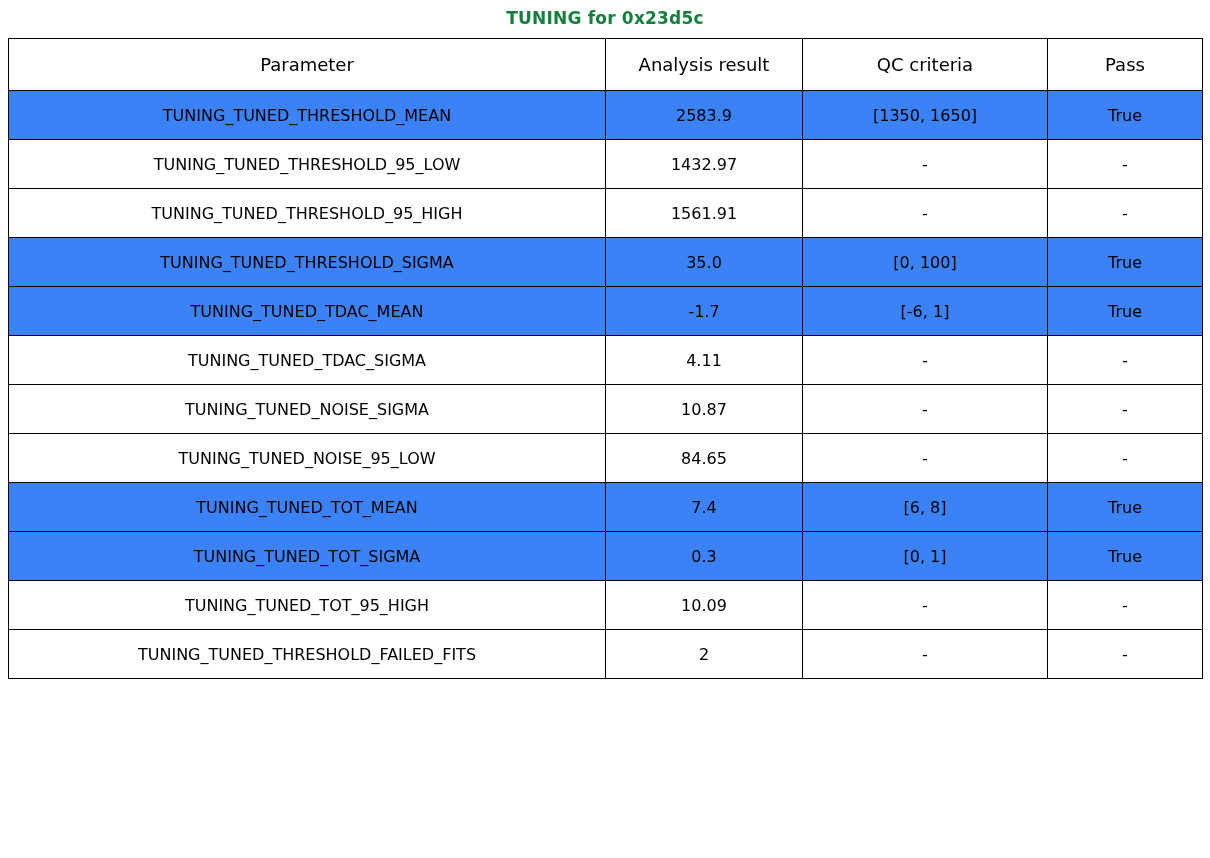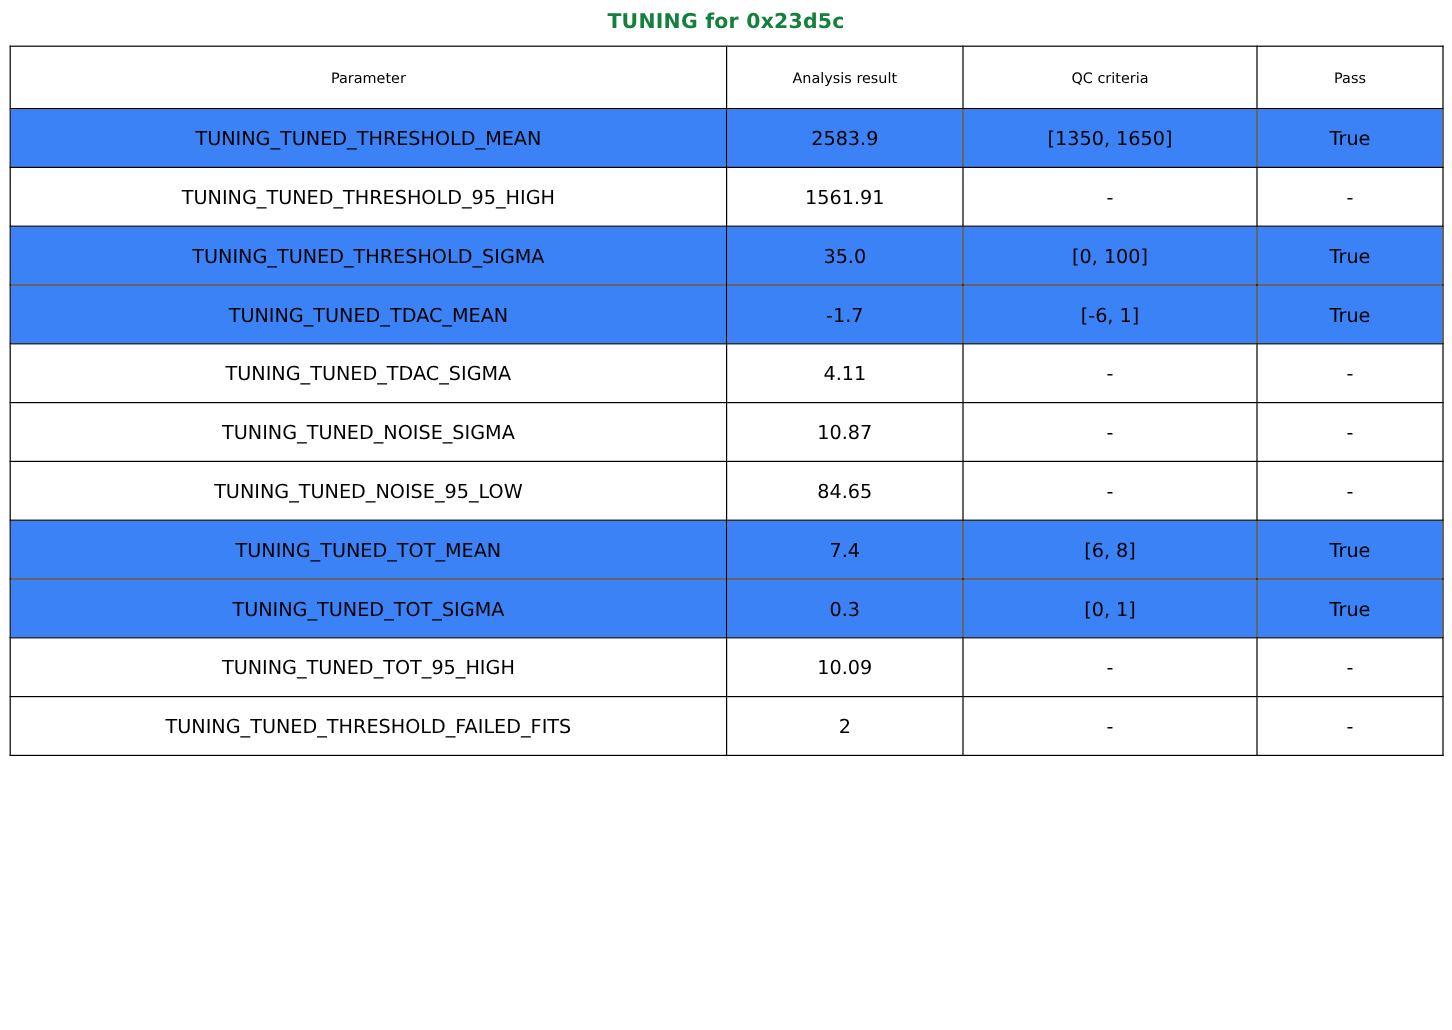--- a/index.html
+++ b/index.html
@@ -50,21 +50,21 @@
     text-align: center;
     vertical-align: middle;
     font-size: 16px;
     font-weight: normal;
     padding: 0 6px;
     box-sizing: border-box;
     white-space: nowrap;
     overflow: hidden;
   }
   table.qc th {
-    font-size: 12px;
+    font-size: 18px;
     height: 52px;
     margin-top: 12px;
   }
   tr.pass-row td {
     background: #3b82f6;
   }
   tr.plain-row td {
     background: #ffffff;
   }
 </style>
@@ -90,20 +90,26 @@
           <th>QC criteria</th>
           <th>Pass</th>
         </tr>
       </thead>
       <tbody id="qc-body">
           <tr class="pass-row">
             <td>TUNING_TUNED_THRESHOLD_MEAN</td>
             <td>2583.9</td>
             <td>[1350, 1650]</td>
             <td>True</td>
+          </tr>
+          <tr class="plain-row">
+            <td>TUNING_TUNED_THRESHOLD_95_LOW</td>
+            <td>1432.97</td>
+            <td>-</td>
+            <td>-</td>
           </tr>
           <tr class="plain-row">
             <td>TUNING_TUNED_THRESHOLD_95_HIGH</td>
             <td>1561.91</td>
             <td>-</td>
             <td>-</td>
           </tr>
           <tr class="pass-row">
             <td>TUNING_TUNED_THRESHOLD_SIGMA</td>
             <td>35.0</td>

